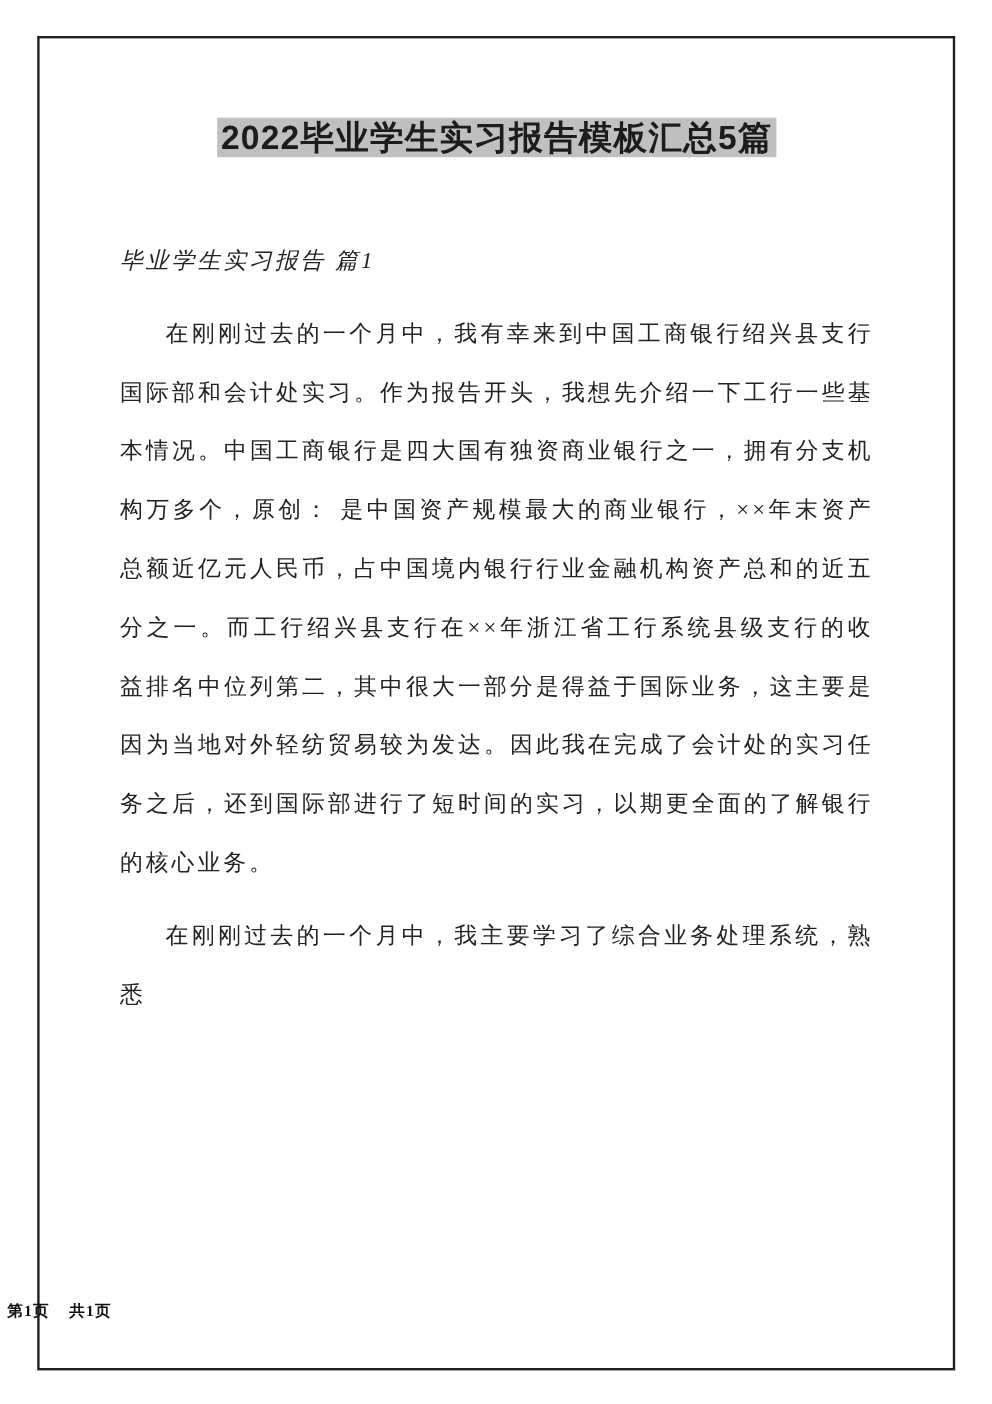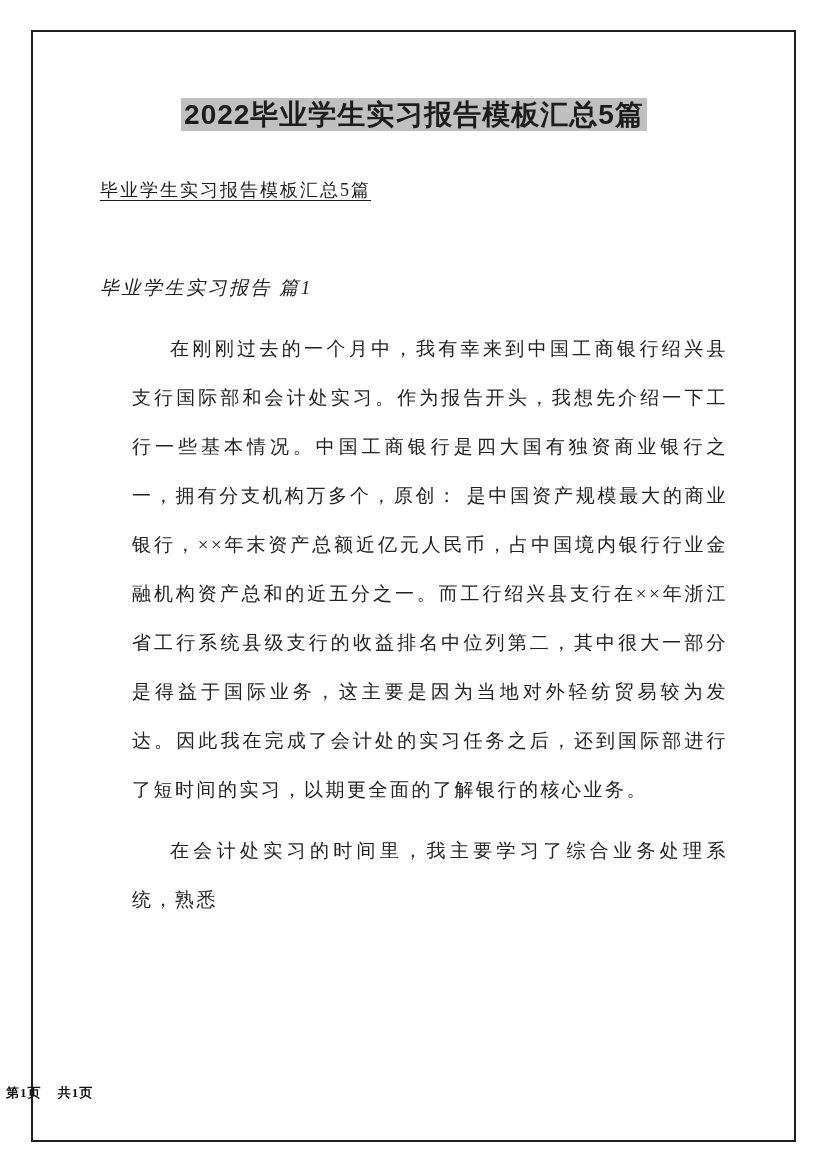--- a/index.html
+++ b/index.html
@@ -73,21 +73,20 @@
     margin-top: 58px;
     font-size: 19px;
     line-height: 49px;
     letter-spacing: 2.5px;
     color: #222222;
     font-style: italic;
   }
 
   .body-para {
     margin-top: 12px;
-    margin-left: 32px;
   }
 
   .footer {
     position: absolute;
     left: 0;
     right: 0;
     bottom: 68px;
     text-align: left;
     font-size: 13px;
     font-weight: bold;
@@ -103,28 +102,27 @@
 <div class="page">
 
   <div class="page-border"></div>
 
   <div class="content">
 
     <h1 class="doc-title">
       <span class="highlight">2022毕业学生实习报告模板汇总5篇</span>
     </h1>
 
-    <div class="doc-subtitle">毕业学生实习报告模板汇总5篇</div>
 
 
     <div class="section-heading">毕业学生实习报告 篇1</div>
 
     <p class="para body-para">在刚刚过去的一个月中，我有幸来到中国工商银行绍兴县支行国际部和会计处实习。作为报告开头，我想先介绍一下工行一些基本情况。中国工商银行是四大国有独资商业银行之一，拥有分支机构万多个，原创： 是中国资产规模最大的商业银行，××年末资产总额近亿元人民币，占中国境内银行行业金融机构资产总和的近五分之一。而工行绍兴县支行在××年浙江省工行系统县级支行的收益排名中位列第二，其中很大一部分是得益于国际业务，这主要是因为当地对外轻纺贸易较为发达。因此我在完成了会计处的实习任务之后，还到国际部进行了短时间的实习，以期更全面的了解银行的核心业务。</p>
 
-    <p class="para body-para">在会计处实习的时间里，我主要学习了综合业务处理系统，熟悉</p>
+    <p class="para body-para">在刚刚过去的一个月中，我主要学习了综合业务处理系统，熟悉</p>
 
   </div>
 
   <div class="footer">
     <span>第1页</span>
     <span>共1页</span>
   </div>
 
 </div>
 

